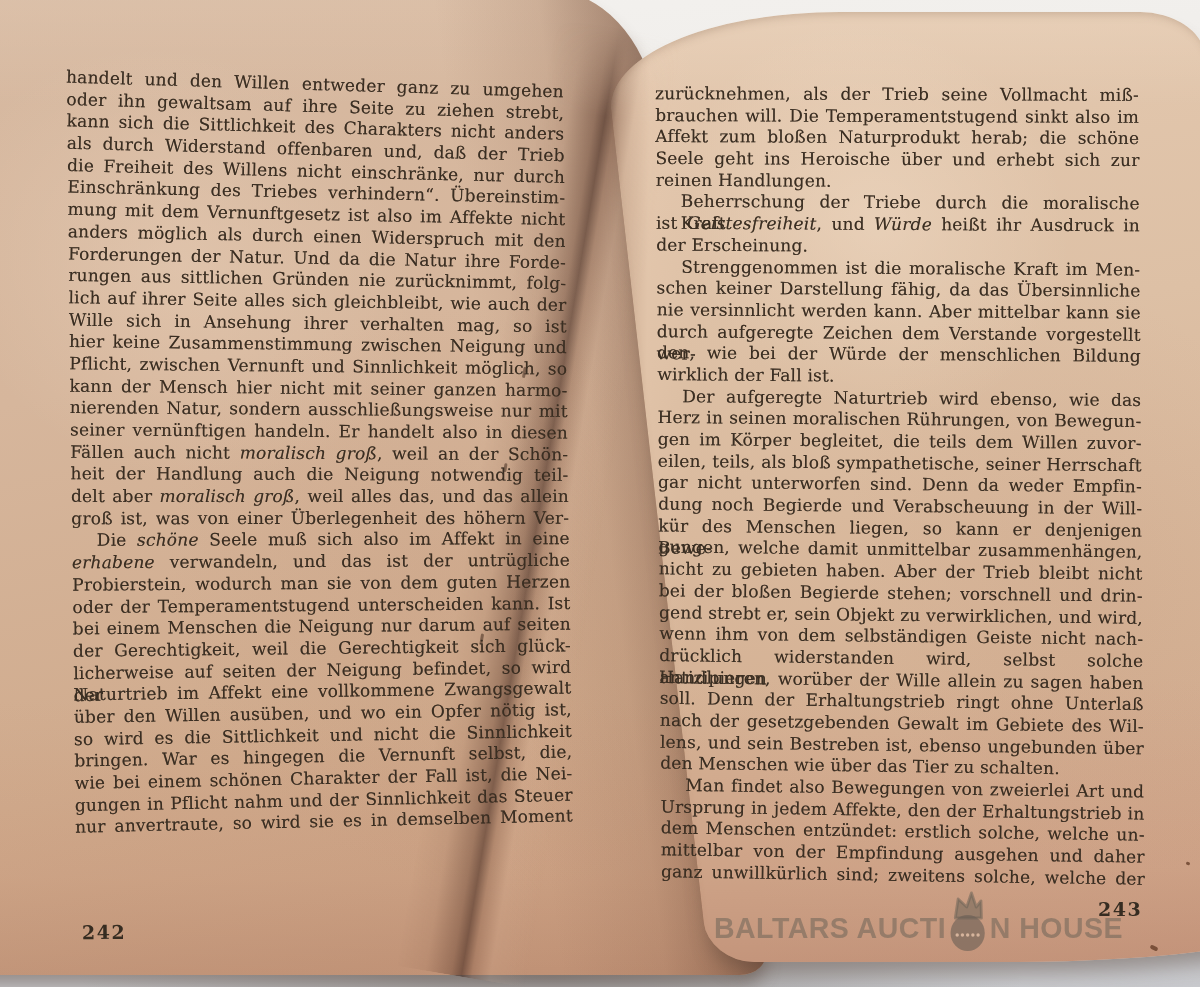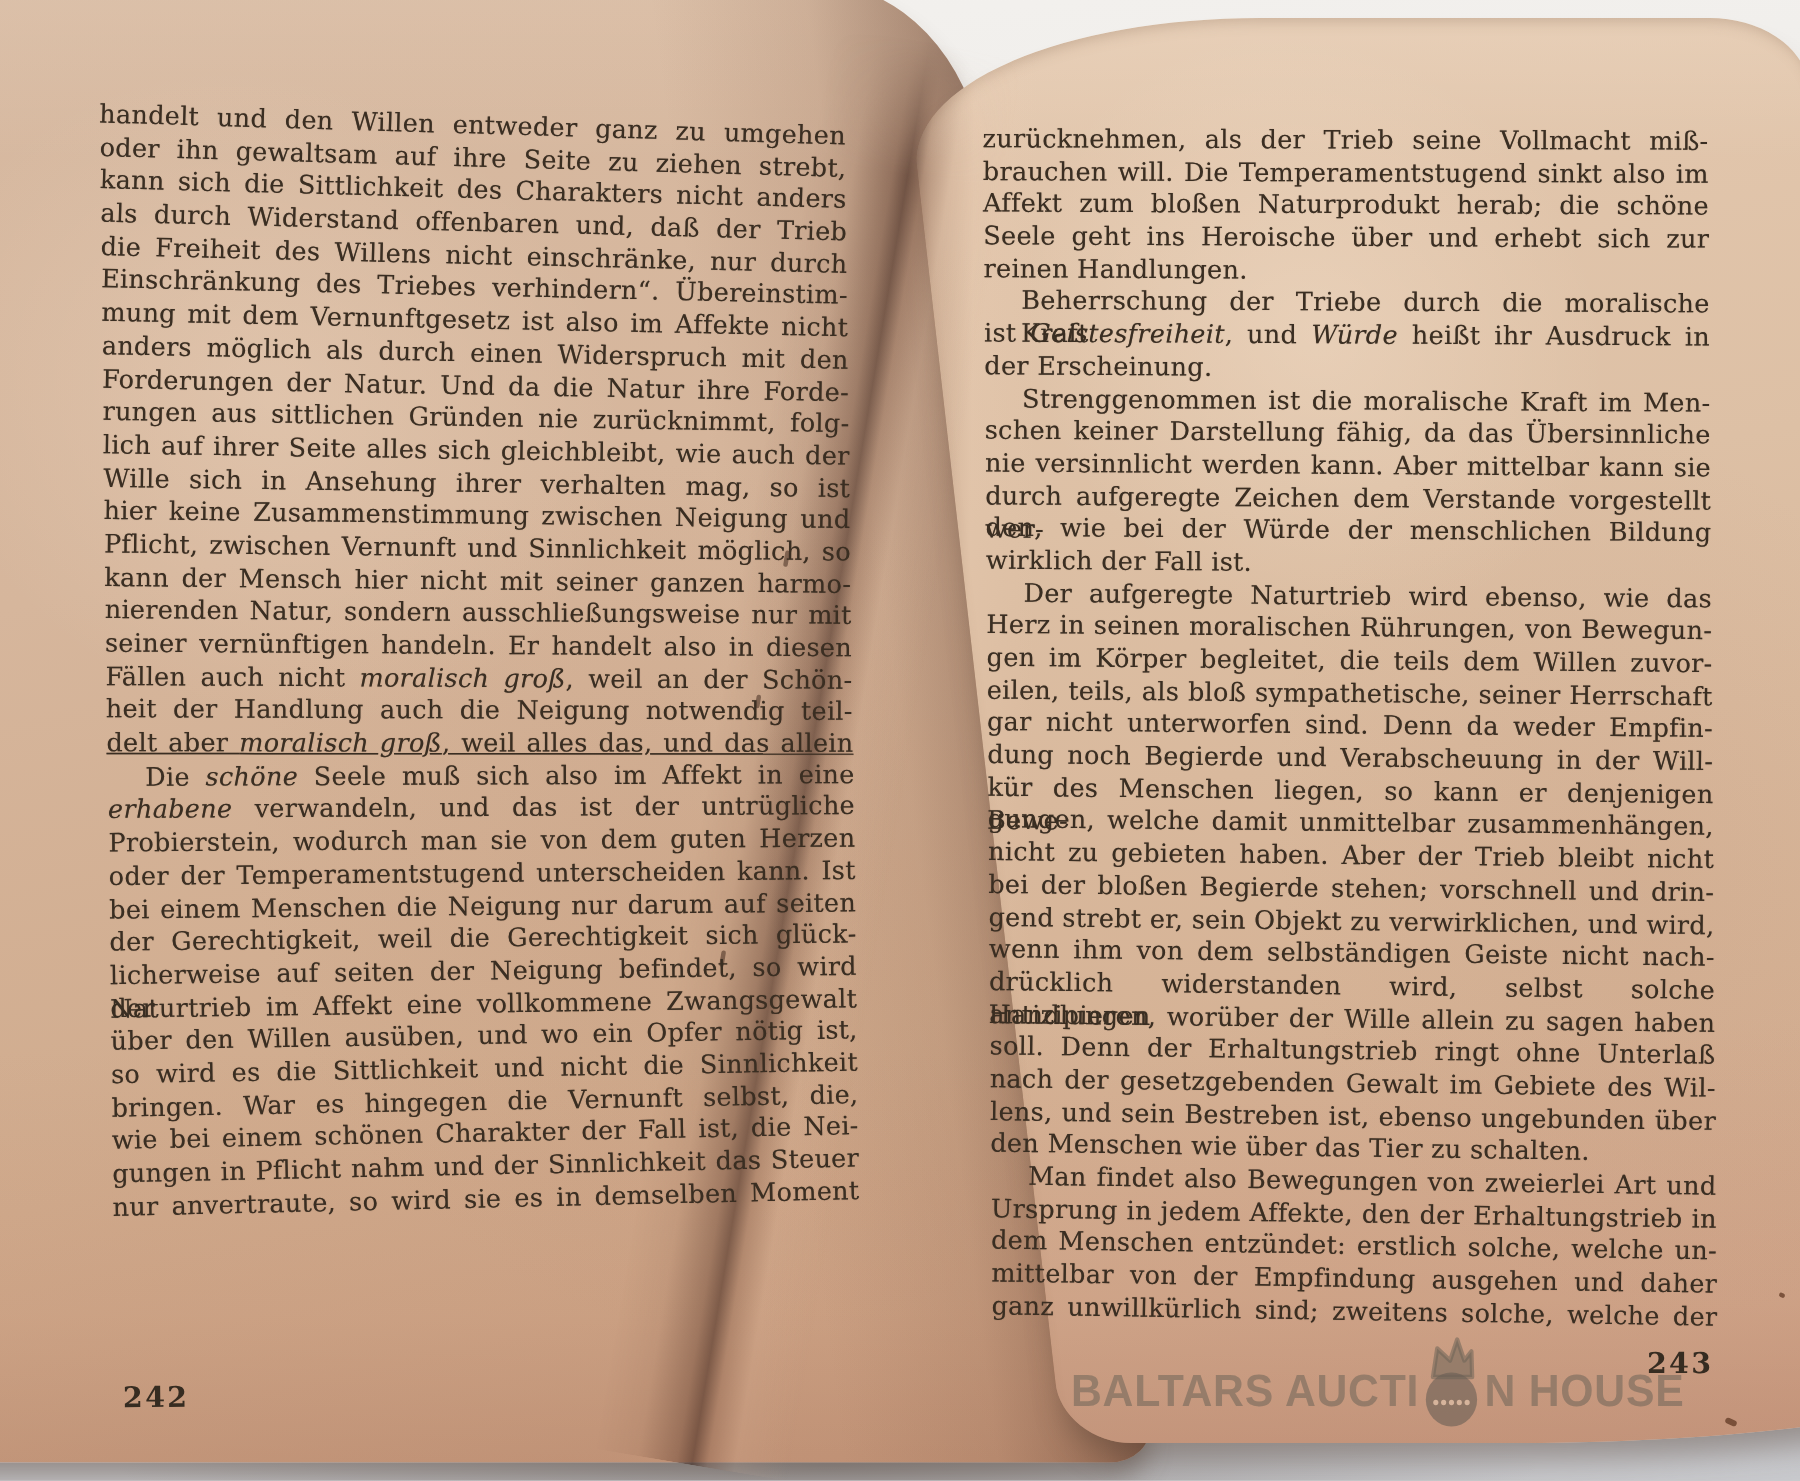--- a/index.html
+++ b/index.html
@@ -106,21 +106,22 @@
       <div class="line just" style="transform: translateX(2.3px) rotate(0.95deg);"><span>rungen aus sittlichen Gründen nie zurücknimmt, folg-</span></div>
       <div class="line just" style="transform: translateX(2.5px) rotate(0.87deg);"><span>lich auf ihrer Seite alles sich gleichbleibt, wie auch der</span></div>
       <div class="line just" style="transform: translateX(2.8px) rotate(0.78deg);"><span>Wille sich in Ansehung ihrer verhalten mag, so ist</span></div>
       <div class="line just" style="transform: translateX(3px) rotate(0.7deg);"><span>hier keine Zusammenstimmung zwischen Neigung und</span></div>
       <div class="line just" style="transform: translateX(3.3px) rotate(0.62deg);"><span>Pflicht, zwischen Vernunft und Sinnlichkeit möglich, so</span></div>
       <div class="line just" style="transform: translateX(3.5px) rotate(0.53deg);"><span>kann der Mensch hier nicht mit seiner ganzen harmo-</span></div>
       <div class="line just" style="transform: translateX(3.8px) rotate(0.45deg);"><span>nierenden Natur, sondern ausschließungsweise nur mit</span></div>
       <div class="line just" style="transform: translateX(4px) rotate(0.37deg);"><span>seiner vernünftigen handeln. Er handelt also in diesen</span></div>
       <div class="line just" style="transform: translateX(4.3px) rotate(0.28deg);"><span>Fällen auch nicht </span><i>moralisch groß</i><span>, weil an der Schön-</span></div>
       <div class="line just" style="transform: translateX(4.5px) rotate(0.2deg);"><span>heit der Handlung auch die Neigung notwendig teil-</span></div>
-      <div class="line just" style="transform: translateX(5px) rotate(0.03deg); text-decoration: underline;"><span>delt aber </span><i>moralisch groß</i><span>, weil alles das, und das allein</span></div>
+      <div class="line just" style="transform: translateX(5px) rotate(0.03deg);"><span>delt aber </span><i>moralisch groß</i><span>, weil alles das, und das allein</span></div>
+      <div class="line just" style="transform: translateX(5.3px) rotate(-0.05deg);"><span>groß ist, was von einer Überlegenheit des höhern Ver-</span></div>
       <div class="line indent just" style="transform: translateX(5.8px) rotate(-0.22deg);"><span>Die </span><i>schöne</i><span> Seele muß sich also im Affekt in eine</span></div>
       <div class="line just" style="transform: translateX(6px) rotate(-0.3deg);"><i>erhabene</i><span> verwandeln, und das ist der untrügliche</span></div>
       <div class="line just" style="transform: translateX(6.3px) rotate(-0.38deg);"><span>Probierstein, wodurch man sie von dem guten Herzen</span></div>
       <div class="line just" style="transform: translateX(6.5px) rotate(-0.47deg);"><span>oder der Temperamentstugend unterscheiden kann. Ist</span></div>
       <div class="line just" style="transform: translateX(6.8px) rotate(-0.55deg);"><span>bei einem Menschen die Neigung nur darum auf seiten</span></div>
       <div class="line just" style="transform: translateX(7px) rotate(-0.63deg);"><span>der Gerechtigkeit, weil die Gerechtigkeit sich glück-</span></div>
       <div class="line just" style="transform: translateX(7.3px) rotate(-0.72deg);"><span>licherweise auf seiten der Neigung befindet, so wird der</span></div>
       <div class="line just" style="transform: translateX(7.5px) rotate(-0.8deg);"><span>Naturtrieb im Affekt eine vollkommene Zwangsgewalt</span></div>
       <div class="line just" style="transform: translateX(7.8px) rotate(-0.88deg);"><span>über den Willen ausüben, und wo ein Opfer nötig ist,</span></div>
       <div class="line just" style="transform: translateX(8px) rotate(-0.97deg);"><span>so wird es die Sittlichkeit und nicht die Sinnlichkeit</span></div>

